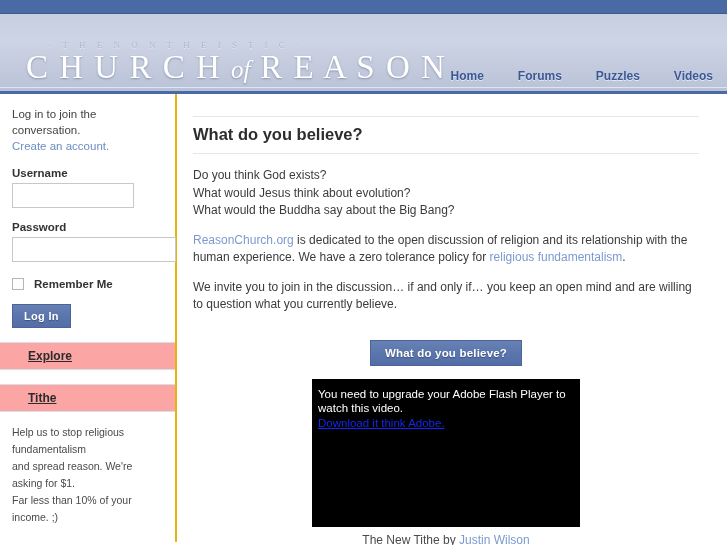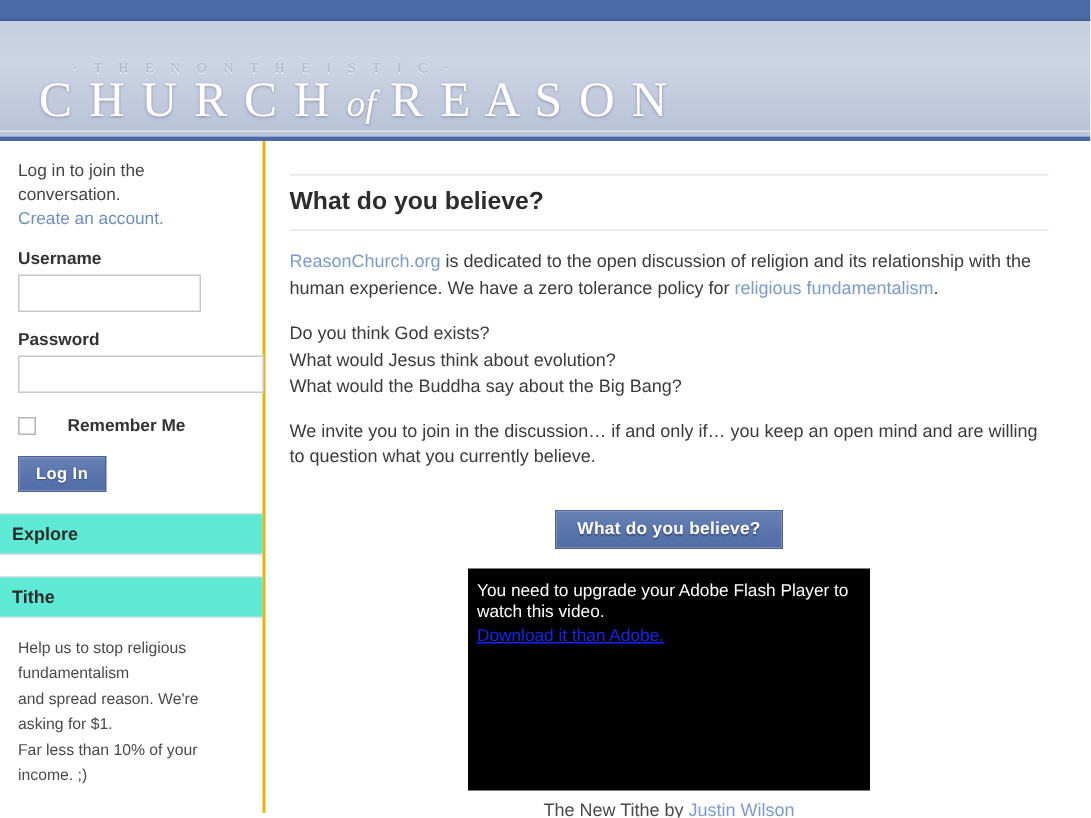--- a/index.html
+++ b/index.html
@@ -112,21 +112,21 @@
     background: #fff;
     padding: 2px 4px;
     font-size: 12px;
     font-family: "Liberation Sans", sans-serif;
     outline: none;
   }
   .text-input.wide { width: 164px; }
   .remember-row {
     display: flex;
     align-items: center;
-    gap: 21px;
+    gap: 10px;
     margin-top: 16px;
   }
   .checkbox {
     width: 12px; height: 12px;
     border: 1px solid #b5b5b5;
     background: #fdfdfd;
     display: inline-block;
     flex: 0 0 12px;
   }
   .remember-label {
@@ -144,27 +144,28 @@
     font-weight: bold;
     padding: 5px 11px;
     text-shadow: 0 1px 1px rgba(40,55,90,0.6);
     cursor: pointer;
     font-family: "Liberation Sans", sans-serif;
     letter-spacing: 0.3px;
   }
 
   .side-section-head {
     margin-top: 14px;
-    background: #5eead4;
+    background: #fca5a5;
     border-top: 1px solid #d9dde5;
     border-bottom: 1px solid #d9dde5;
-    padding: 6px 0 6px 8px;
+    padding: 6px 0 6px 28px;
     font-size: 12px;
     font-weight: bold;
     color: #2b2b2b;
+    text-decoration: underline;
   }
   .side-section-body { padding: 12px 12px 10px 12px; }
 
   .select-box {
     position: relative;
     display: inline-flex;
     align-items: center;
     width: 110px;
     height: 21px;
     border: 1px solid #a9a9a9;
@@ -274,20 +275,26 @@
   <div id="masthead">
     <div class="brand-wrap">
       <div class="brand-kicker">· T H E   N O N T H E I S T I C ·</div>
       <div class="brand-title">
         <span>C H U R C H</span>
         <span class="small">of</span>
         <span>R E A S O N</span>
       </div>
     </div>
 
+    <div id="nav">
+      <a href="#">Home</a>
+      <a href="#">Forums</a>
+      <a href="#">Puzzles</a>
+      <a href="#">Videos</a>
+    </div>
   </div>
 
   <div id="body">
 
     <div id="sidebar">
 
       <div class="side-pad">
         <div class="login-intro">
           <span>Log in to join the conversation.</span><br>
           <a href="#">Create an account.</a>
@@ -319,43 +326,43 @@
 
       </div>
 
     </div>
 
     <div id="main">
       <div class="hr-line top-rule"></div>
       <div class="page-title">What do you believe?</div>
       <div class="hr-line"></div>
 
-      <p class="para">
-        <a href="#">ReasonChurch.org</a><span> is dedicated to the open discussion of religion and its relationship with the human experience. We have a zero tolerance policy for </span><a href="#">religious fundamentalism</a><span>.</span>
-      </p>
-
       <p class="para q">
         <span>Do you think God exists?</span><br>
         <span>What would Jesus think about evolution?</span><br>
         <span>What would the Buddha say about the Big Bang?</span>
+      </p>
+
+      <p class="para">
+        <a href="#">ReasonChurch.org</a><span> is dedicated to the open discussion of religion and its relationship with the human experience. We have a zero tolerance policy for </span><a href="#">religious fundamentalism</a><span>.</span>
       </p>
 
       <p class="para">We invite you to join in the discussion… if and only if… you keep an open mind and are willing to question what you currently believe.</p>
 
       <div class="cta-row">
         <button class="btn-cta">What do you believe?</button>
       </div>
 
       <div class="video-wrap">
         <div class="video-box">
           <div class="video-msg">
             <span>You need to upgrade your Adobe Flash Player to</span><br>
             <span>watch this video.</span>
           </div>
-          <a href="#" class="video-link">Download it than Adobe.</a>
+          <a href="#" class="video-link">Download it think Adobe.</a>
         </div>
         <div class="video-caption">
           <span>The New Tithe by </span><a href="#">Justin Wilson</a>
         </div>
       </div>
     </div>
   </div>
 </div>
 
 </body></html>

